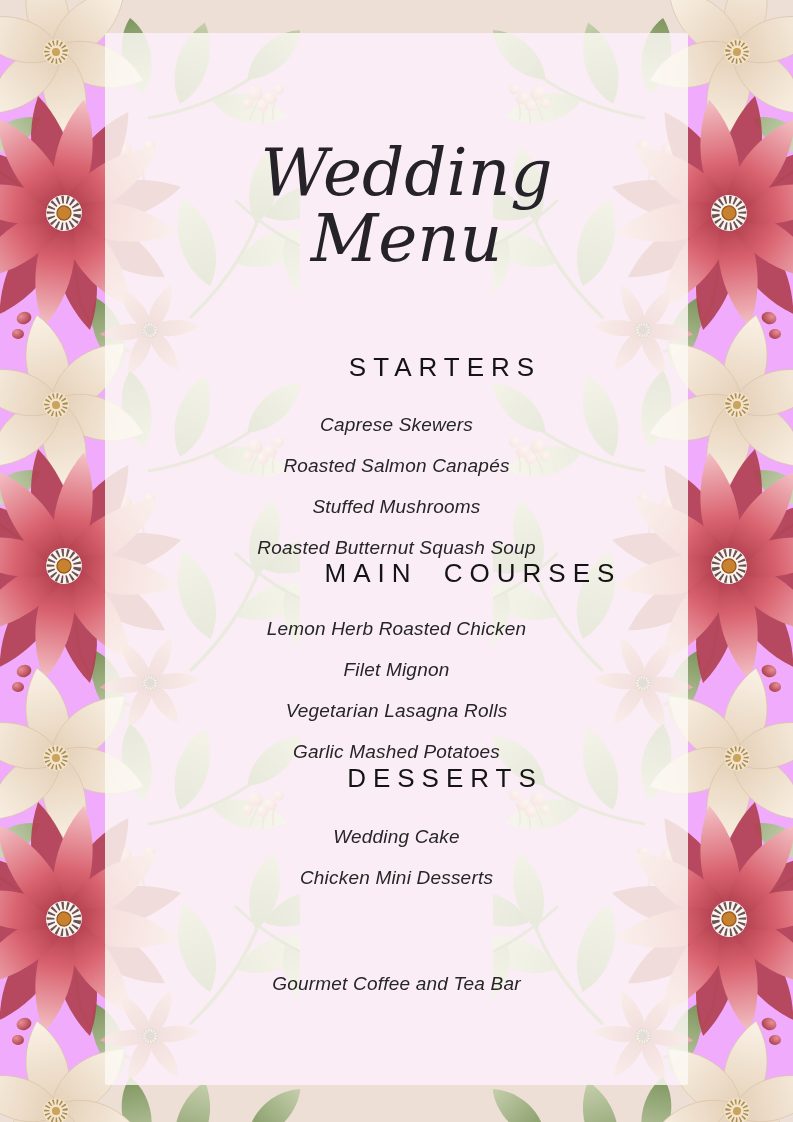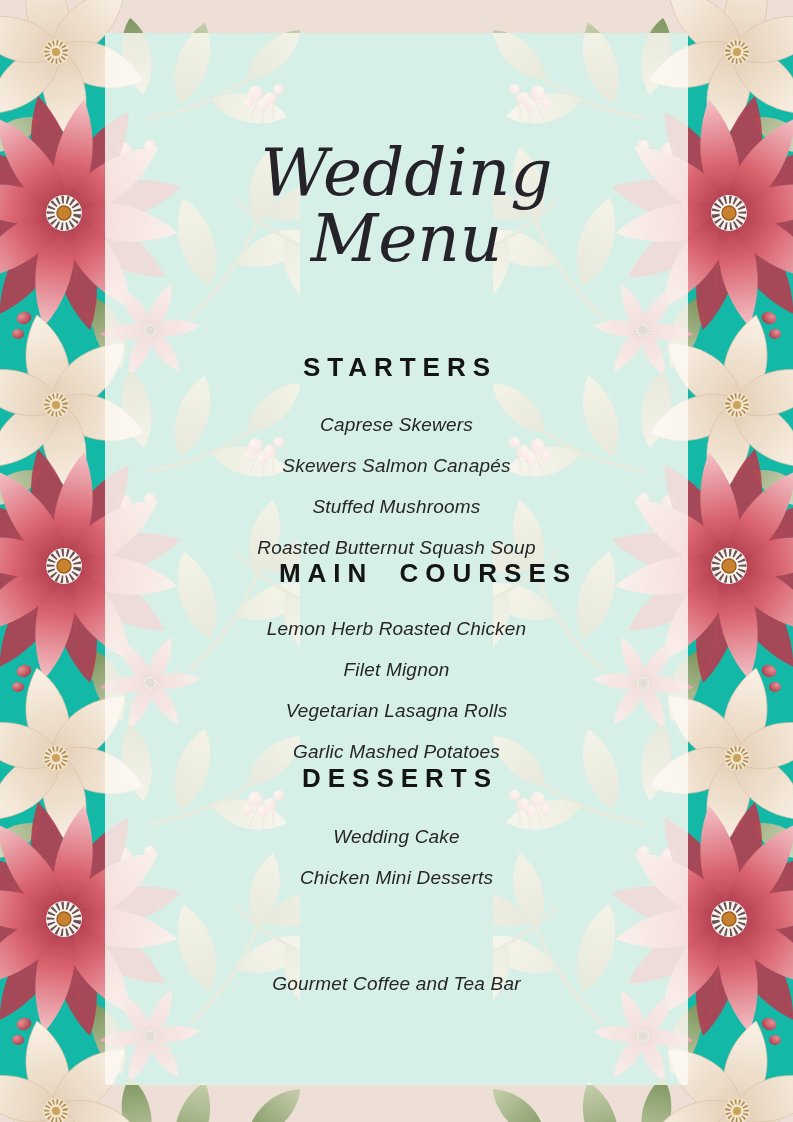--- a/index.html
+++ b/index.html
@@ -2,21 +2,21 @@
 <html><head>
 <meta charset="utf-8">
 <style>
   html, body { margin: 0; padding: 0; }
   body { width: 793px; height: 1122px; font-family: "Liberation Sans", sans-serif; }
 
   .page {
     position: relative;
     width: 793px;
     height: 1122px;
-    background: #14b8a6;
+    background: #f0abfc;
     overflow: hidden;
   }
 
   .band { position: absolute; left: 0; width: 793px; background: #eedfd6; }
   .band-top { top: 0; height: 33px; }
   .band-bottom { top: 1085px; height: 37px; }
 
   .strip { position: absolute; top: 0; width: 300px; height: 1122px; }
   .strip-left { left: 0; }
   .strip-right { right: 0; }
@@ -36,26 +36,27 @@
     font-family: "DejaVu Serif", serif;
     font-style: italic;
     font-size: 66px;
     line-height: 66px;
     color: #262229;
     transform: translateX(10px);
   }
 
   .heading {
     height: 30px; line-height: 30px;
-    font-weight: 700;
+    font-weight: 400;
     font-size: 26px;
     letter-spacing: 7px;
     word-spacing: 12px;
     text-indent: 7px;
     color: #141414;
+    margin-left: 45px;
   }
 
   .items { font-style: italic; font-size: 19px; color: #262626; letter-spacing: 0.2px; }
   .items .menu-item { height: 25px; line-height: 25px; margin-top: 16px; }
 
   .sec0-h { top: 352px; } .sec0-i { top: 396px; }
   .sec1-h { top: 558px; padding-left: 28px; } .sec1-i { top: 600px; }
   .sec2-h { top: 763px; } .sec2-i { top: 808px; }
   .sec3-h { top: 910px; } .sec3-i { top: 955px; }
 </style>
@@ -207,21 +208,21 @@
   <div class="card"></div>
 
   <div class="textblock title">
     <div>Wedding</div>
     <div>Menu</div>
   </div>
 
   <div class="textblock heading sec0-h">STARTERS</div>
   <div class="textblock items sec0-i">
     <div class="menu-item">Caprese Skewers</div>
-    <div class="menu-item">Skewers Salmon Canapés</div>
+    <div class="menu-item">Roasted Salmon Canapés</div>
     <div class="menu-item">Stuffed Mushrooms</div>
     <div class="menu-item">Roasted Butternut Squash Soup</div>
   </div>
 
   <div class="textblock heading sec1-h">MAIN COURSES</div>
   <div class="textblock items sec1-i">
     <div class="menu-item">Lemon Herb Roasted Chicken</div>
     <div class="menu-item">Filet Mignon</div>
     <div class="menu-item">Vegetarian Lasagna Rolls</div>
     <div class="menu-item">Garlic Mashed Potatoes</div>

